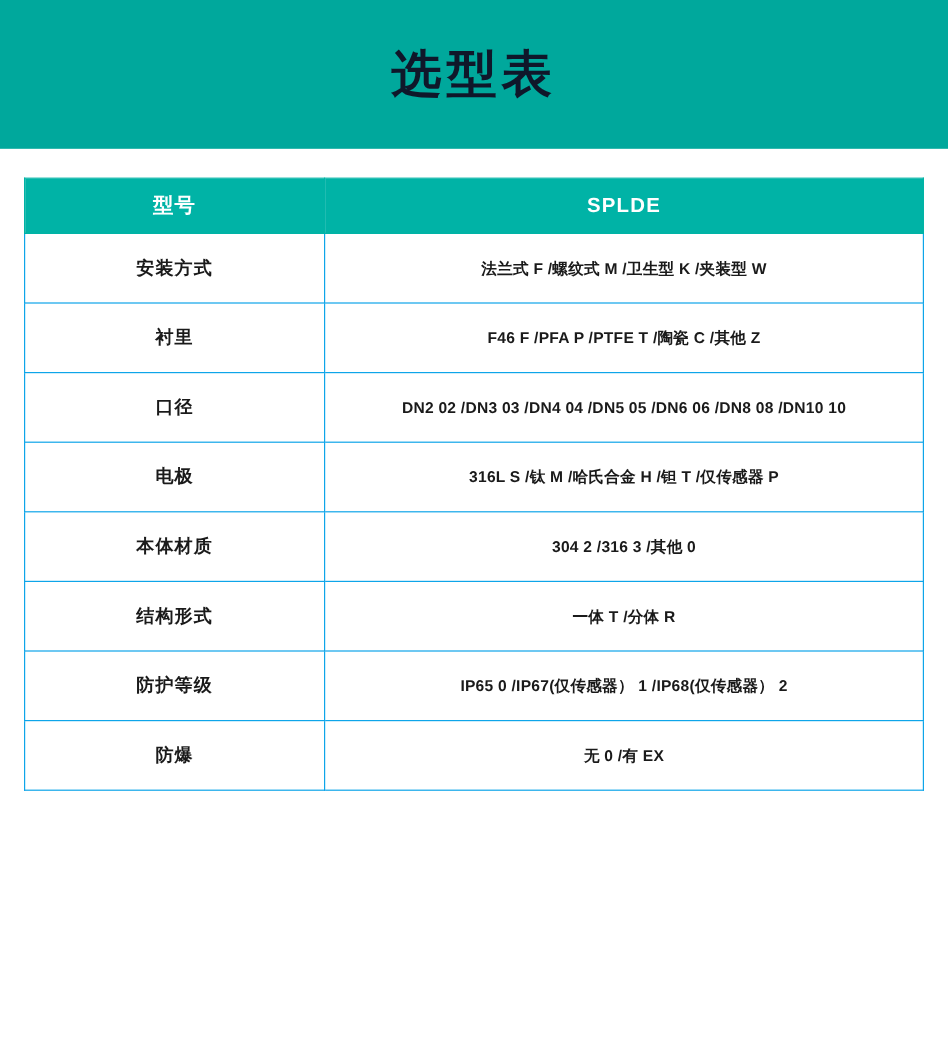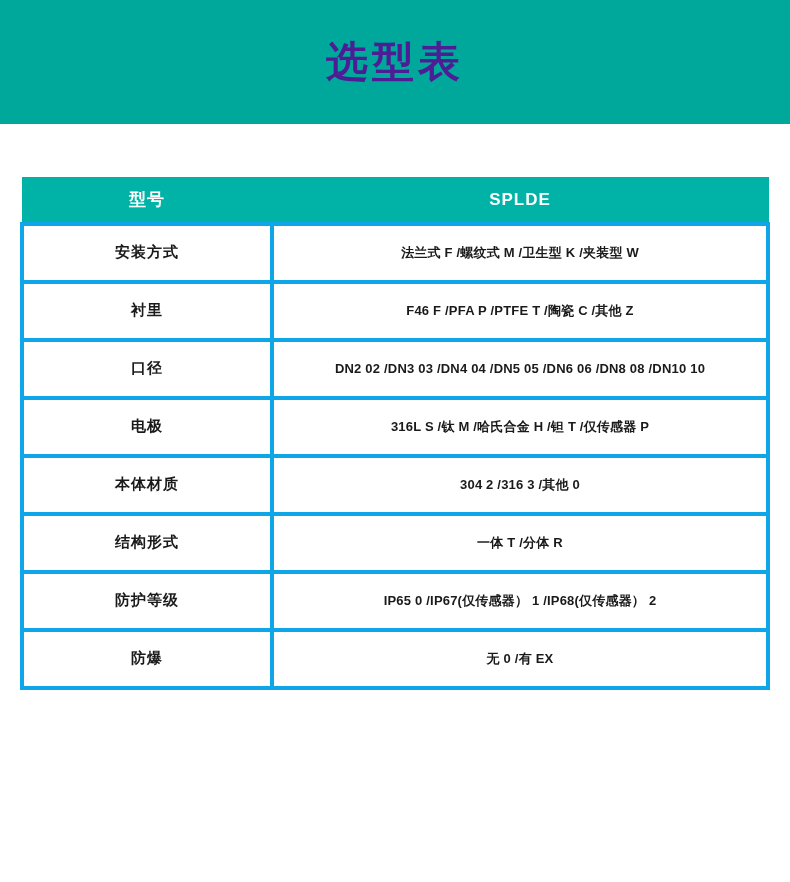--- a/index.html
+++ b/index.html
@@ -15,47 +15,46 @@
   }
   .banner {
     width: 790px;
     height: 124px;
     background: #00a89c;
     display: flex;
     align-items: center;
     justify-content: center;
   }
   .banner-title {
-    color: #4c1d95;
+    color: #0f172a;
     font-size: 42px;
     font-weight: bold;
     letter-spacing: 4px;
     line-height: 1;
   }
   .table-wrap {
     padding: 24px 20px 0 20px;
   }
   table.spec {
     border-collapse: collapse;
     width: 750px;
     table-layout: fixed;
-    margin-top: 29px;
   }
   table.spec tr.header-row th {
     background: #00b3a6;
     color: #ffffff;
     font-size: 17px;
     font-weight: bold;
     height: 46px;
     border: 1px solid #00b3a6;
     text-align: center;
     letter-spacing: 1px;
   }
   table.spec td {
-    border: 4px solid #0ea5e9;
+    border: 1px solid #0ea5e9;
     text-align: center;
     vertical-align: middle;
     height: 58px;
     color: #1a1a1a;
   }
   table.spec td.label {
     width: 250px;
     font-size: 15px;
     font-weight: bold;
     letter-spacing: 1px;

